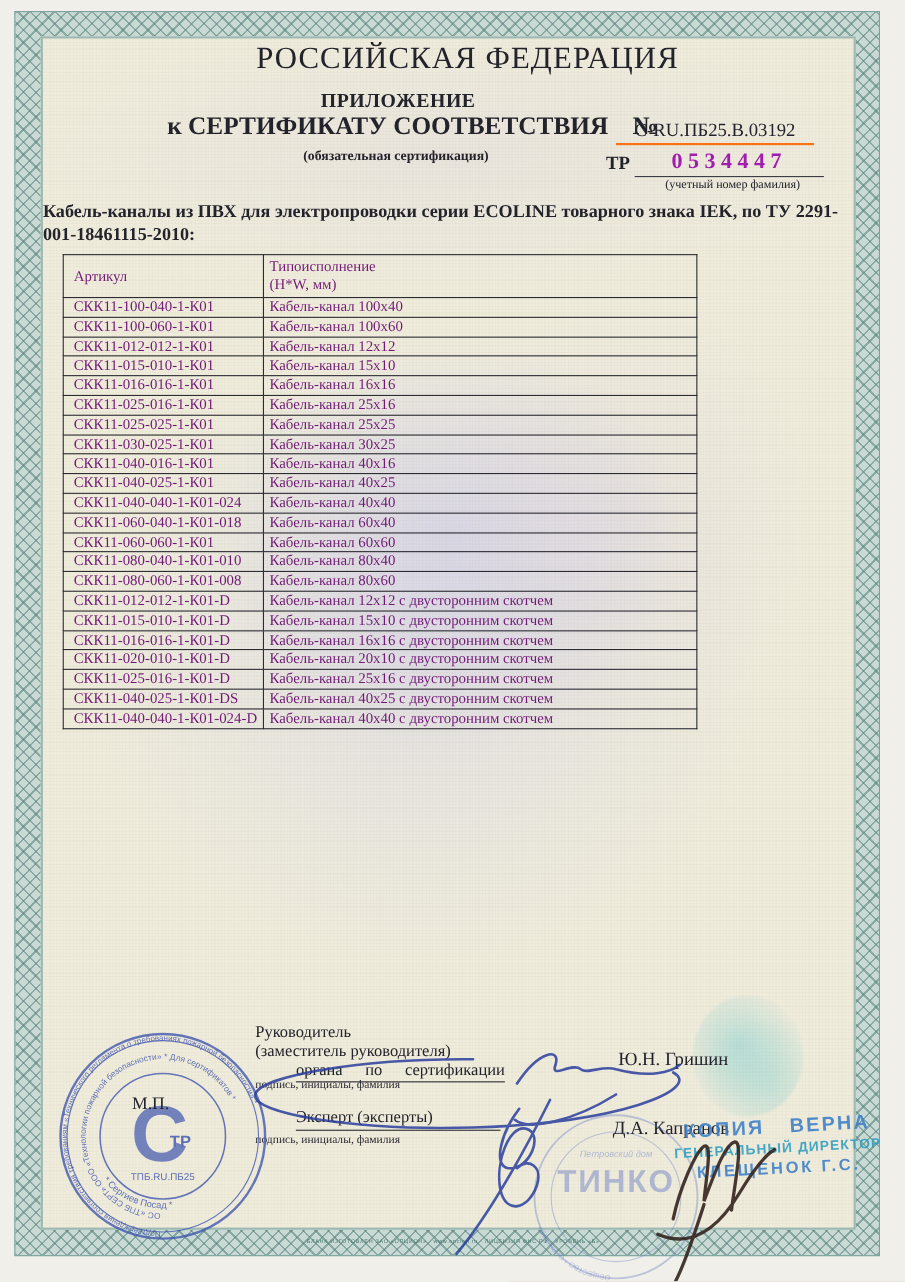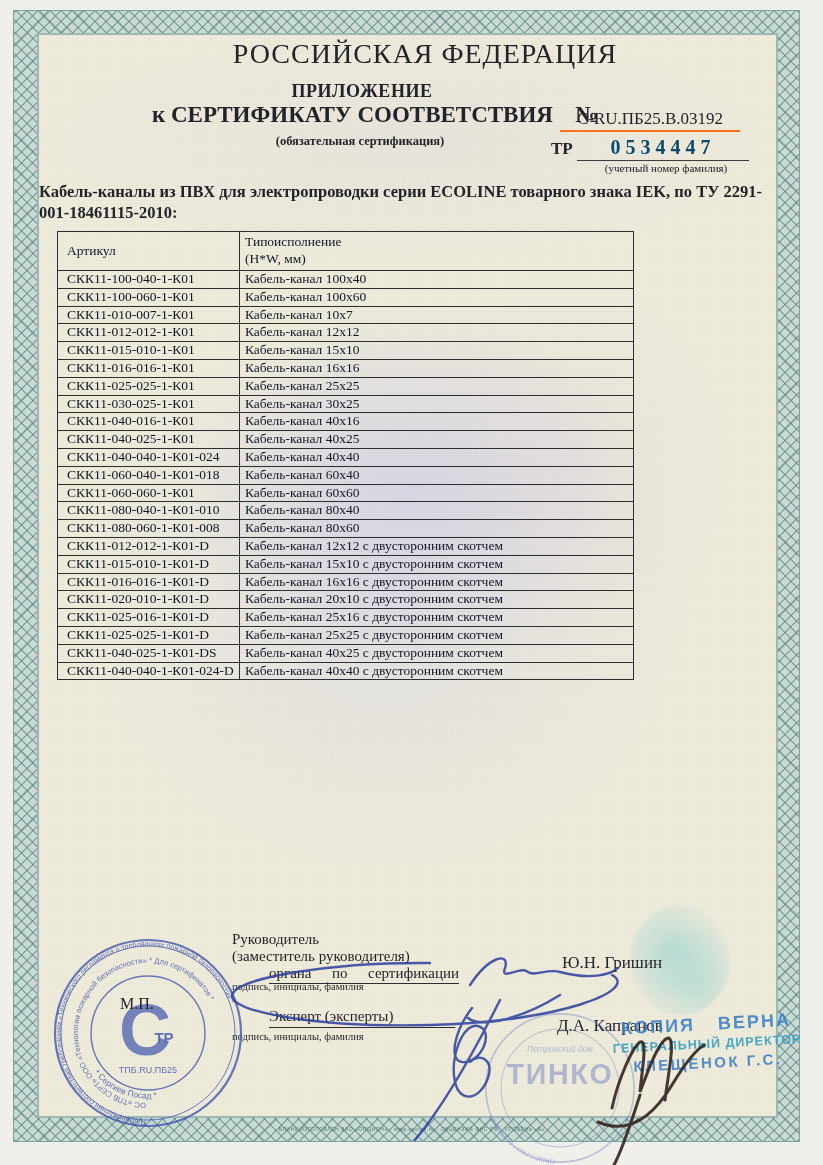--- a/index.html
+++ b/index.html
@@ -29,27 +29,27 @@
   
   .country{left:0;top:38px;width:810px;text-align:center;font-size:28px;font-weight:normal;letter-spacing:1px;z-index:2;margin-left:20px;}
   .applique{left:0;top:81px;width:724px;text-align:center;font-size:18px;font-weight:bold;letter-spacing:.5px;z-index:2;}
   .certline{left:152px;top:102px;font-size:23px;font-weight:bold;white-space:nowrap;z-index:2;}
   .certline .num-sign{margin-left:22px;}
   .certnum{left:560px;top:109px;width:180px;text-align:center;font-size:17px;
            border-bottom:2px solid #f97316;padding-bottom:1px;z-index:2;}
   .oblig{left:210px;top:134px;width:300px;text-align:center;font-size:12.5px;font-weight:bold;z-index:2;}
   .tr-label{left:551px;top:139px;font-size:17px;font-weight:bold;z-index:2;}
   .blanknum{left:577px;top:136px;width:172px;text-align:center;font-size:20px;font-weight:bold;
-            letter-spacing:5px;color:#0c4a6e;border-bottom:1.5px solid #3c3c44;padding-bottom:1px;z-index:2;}
+            letter-spacing:5px;color:#a21caf;border-bottom:1.5px solid #3c3c44;padding-bottom:1px;z-index:2;}
   .blankcap{left:582px;top:162px;width:168px;text-align:center;font-size:11px;z-index:2;}
   
   .descr{left:39px;top:181px;width:750px;font-size:16.5px;font-weight:bold;line-height:1.28;z-index:2;}
   
   .spec-table{position:absolute;left:57px;top:231px;z-index:2;border-collapse:collapse;table-layout:fixed;width:568px;
-              font-size:13.5px;color:#0f172a;}
+              font-size:13.5px;color:#701a75;}
   .spec-table td,.spec-table th{border:1.6px solid #2c2c32;padding:0 4px;font-weight:normal;}
   .spec-table th{height:38px;text-align:center;line-height:1.25;}
   .spec-table td{height:16.8px;line-height:1.1;}
   .spec-table .c1{width:168px;text-align:left;padding-left:9px;}
   .spec-table .c2{width:384px;text-align:left;padding-left:5px;}
   
   .sig-label{left:232px;font-size:15px;line-height:1.12;z-index:2;}
   .sig-underline{border-bottom:1.5px solid #2c2c32;padding-bottom:2px;margin-left:37px;}
   .sig-caption{left:232px;font-size:10.5px;color:#2c2c34;z-index:2;}
   .sig-name{font-size:17px;z-index:2;}
@@ -104,36 +104,36 @@
     <tbody>
         <tr>
           <td class="c1">СКК11-100-040-1-К01</td>
           <td class="c2">Кабель-канал 100x40</td>
         </tr>
         <tr>
           <td class="c1">СКК11-100-060-1-К01</td>
           <td class="c2">Кабель-канал 100x60</td>
         </tr>
         <tr>
-          <td class="c1">СКК11-010-007-1-К01</td>
-          <td class="c2">Кабель-канал 10x7</td>
-        </tr>
-        <tr>
           <td class="c1">СКК11-012-012-1-К01</td>
           <td class="c2">Кабель-канал 12x12</td>
         </tr>
         <tr>
           <td class="c1">СКК11-015-010-1-К01</td>
           <td class="c2">Кабель-канал 15x10</td>
         </tr>
         <tr>
           <td class="c1">СКК11-016-016-1-К01</td>
           <td class="c2">Кабель-канал 16x16</td>
         </tr>
         <tr>
+          <td class="c1">СКК11-025-016-1-К01</td>
+          <td class="c2">Кабель-канал 25x16</td>
+        </tr>
+        <tr>
           <td class="c1">СКК11-025-025-1-К01</td>
           <td class="c2">Кабель-канал 25x25</td>
         </tr>
         <tr>
           <td class="c1">СКК11-030-025-1-К01</td>
           <td class="c2">Кабель-канал 30x25</td>
         </tr>
         <tr>
           <td class="c1">СКК11-040-016-1-К01</td>
           <td class="c2">Кабель-канал 40x16</td>
@@ -174,24 +174,20 @@
           <td class="c1">СКК11-016-016-1-К01-D</td>
           <td class="c2">Кабель-канал 16x16 с двусторонним скотчем</td>
         </tr>
         <tr>
           <td class="c1">СКК11-020-010-1-К01-D</td>
           <td class="c2">Кабель-канал 20x10 с двусторонним скотчем</td>
         </tr>
         <tr>
           <td class="c1">СКК11-025-016-1-К01-D</td>
           <td class="c2">Кабель-канал 25x16 с двусторонним скотчем</td>
-        </tr>
-        <tr>
-          <td class="c1">СКК11-025-025-1-К01-D</td>
-          <td class="c2">Кабель-канал 25x25 с двусторонним скотчем</td>
         </tr>
         <tr>
           <td class="c1">СКК11-040-025-1-К01-DS</td>
           <td class="c2">Кабель-канал 40x25 с двусторонним скотчем</td>
         </tr>
         <tr>
           <td class="c1">СКК11-040-040-1-К01-024-D</td>
           <td class="c2">Кабель-канал 40x40 с двусторонним скотчем</td>
         </tr>
       </tbody>

